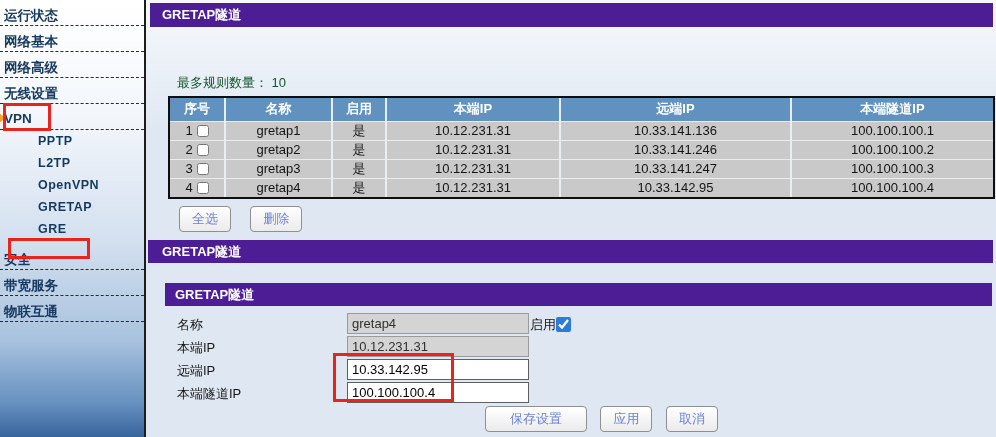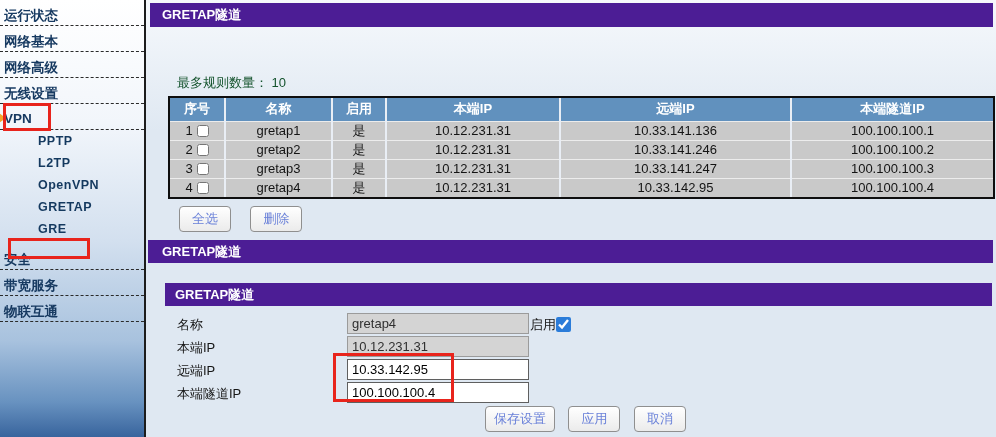--- a/index.html
+++ b/index.html
@@ -74,21 +74,21 @@
   .finput {
     position:absolute; left:199px; width:182px; height:21px; font-size:13px;
     padding:1px 4px; font-family:inherit;
   }
   .ro { background:#d4d4d4; border:1px solid #9b9b9b; color:#303030; }
   .rw { background:#ffffff; border:1px solid #5f5f5f; color:#000; }
   .enable-label { position:absolute; left:382px; top:316px; font-size:13px; color:#161616; }
   .enable-cb { position:absolute; left:404px; top:314px; width:15px; height:15px; accent-color:#2b7cd9; }
   .formbtns { position:absolute; top:406px; left:337px; }
   .formbtns .btn { margin-right:9px; }
-  .btn-save { padding:3px 8px; }
+  .btn-save { padding:3px 24px; }
 
   
   .annot {
     position:absolute; border:3px solid #e8241c; pointer-events:none; z-index:20;
   }
   .an-vpn    { left:3px;   top:103px; width:48px;  height:28px; }
   .an-gretap { left:8px;   top:238px; width:82px;  height:21px; }
   .an-form   { left:333px; top:353px; width:121px; height:49px; }
 </style>
 </head>

